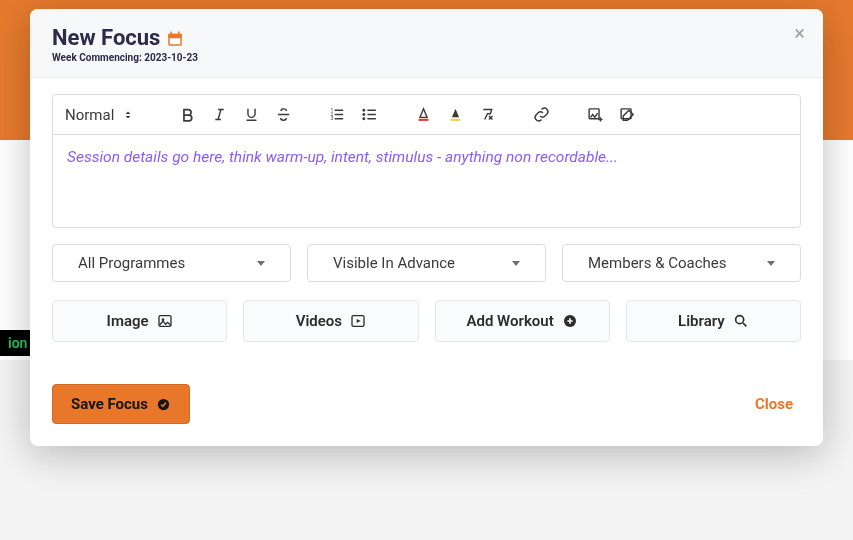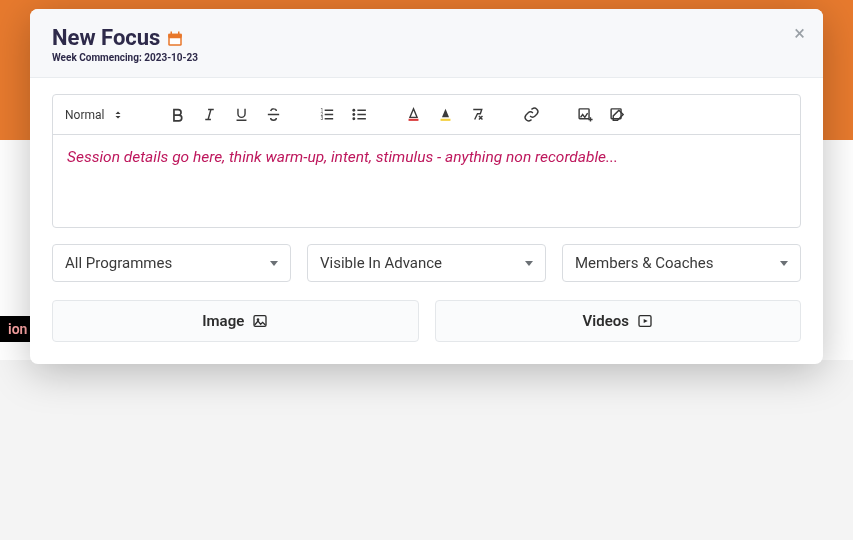--- a/index.html
+++ b/index.html
@@ -21,25 +21,25 @@
     background: #e77a2e;
   }
   .bg-white-band {
     position: absolute;
     top: 140px; left: 0; right: 0;
     height: 220px;
     background: #fff;
   }
   .bg-black-pill {
     position: absolute;
-    top: 316px;
+    top: 330px;
     left: 0;
     height: 26px;
     background: #000;
-    color: #fca5a5;
+    color: #22c55e;
     font-size: 14px;
     font-weight: 600;
     border-radius: 0 4px 4px 0;
     display: flex;
     align-items: center;
     padding: 0 8px;
   }
   .bg-black-pill svg { margin-left: 4px; }
 
   
@@ -109,21 +109,21 @@
     display: flex;
     align-items: center;
     height: 40px;
     padding: 0 12px;
     border-bottom: 1px solid #d9dce0;
     gap: 0;
   }
   .tb-select {
     display: flex;
     align-items: center;
-    font-size: 12px;
+    font-size: 15px;
     color: #3a3a3a;
     cursor: pointer;
     padding-right: 8px;
     justify-content: space-between;
   }
   .tb-select svg { width: 12px; height: 12px; margin-left: 8px; fill: #3a3a3a; }
   .tb-group {
     display: flex;
     align-items: center;
     gap: 14px;
@@ -138,39 +138,39 @@
     color: #3a3a3a;
     cursor: pointer;
   }
   .tb-btn svg { width: 17px; height: 17px; fill: currentColor; }
 
   .editor-area {
     min-height: 92px;
     padding: 12px 14px;
   }
   .editor-placeholder {
-    color: #be185d;
+    color: #8b5cf6;
     font-style: italic;
     font-size: 15.5px;
   }
 
   .selects-row {
     display: flex;
     gap: 16px;
     margin-top: 16px;
   }
   .pseudo-select {
     flex: 1;
     border: 1px solid #d9dce0;
     border-radius: 4px;
     height: 38px;
     display: flex;
     align-items: center;
     justify-content: space-between;
-    padding: 0 12px;
+    padding: 0 25px;
     font-size: 15px;
     color: #3a3a3a;
     cursor: pointer;
     background: #fff;
   }
   .caret {
     width: 0; height: 0;
     border-left: 4px solid transparent;
     border-right: 4px solid transparent;
     border-top: 5px solid #6b7075;
@@ -389,17 +389,41 @@
             <path d="M4 18l5-6 4 5 3-3 4 4" fill="none" stroke="#2d2d2d" stroke-width="2"></path>
           </svg>
       </div>
       <div class="media-btn">
         <span>Videos</span>
         <svg viewBox="0 0 24 24">
             <rect x="3" y="4" width="18" height="16" rx="2" fill="none" stroke="#2d2d2d" stroke-width="2"></rect>
             <path d="M10 9l6 3-6 3z"></path>
           </svg>
       </div>
-    </div>
-
+      <div class="media-btn">
+        <span>Add Workout</span>
+        <svg viewBox="0 0 24 24">
+            <circle cx="12" cy="12" r="9"></circle>
+            <path d="M12 8v8M8 12h8" stroke="#fafbfc" stroke-width="2.5"></path>
+          </svg>
+      </div>
+      <div class="media-btn">
+        <span>Library</span>
+        <svg viewBox="0 0 24 24">
+            <circle cx="10" cy="10" r="6" fill="none" stroke="#2d2d2d" stroke-width="2.5"></circle>
+            <path d="M15 15l5 5" stroke="#2d2d2d" stroke-width="2.5"></path>
+          </svg>
+      </div>
+    </div>
+
+    <div class="footer-row">
+      <div class="save-btn">
+        <span>Save Focus</span>
+        <svg viewBox="0 0 24 24">
+            <circle cx="12" cy="12" r="9"></circle>
+            <path d="M8 12l3 3 5-6" stroke="#e8772a" stroke-width="2.5" fill="none"></path>
+          </svg>
+      </div>
+      <span class="close-link">Close</span>
+    </div>
 
   </div>
 </div>
 
 </body></html>

